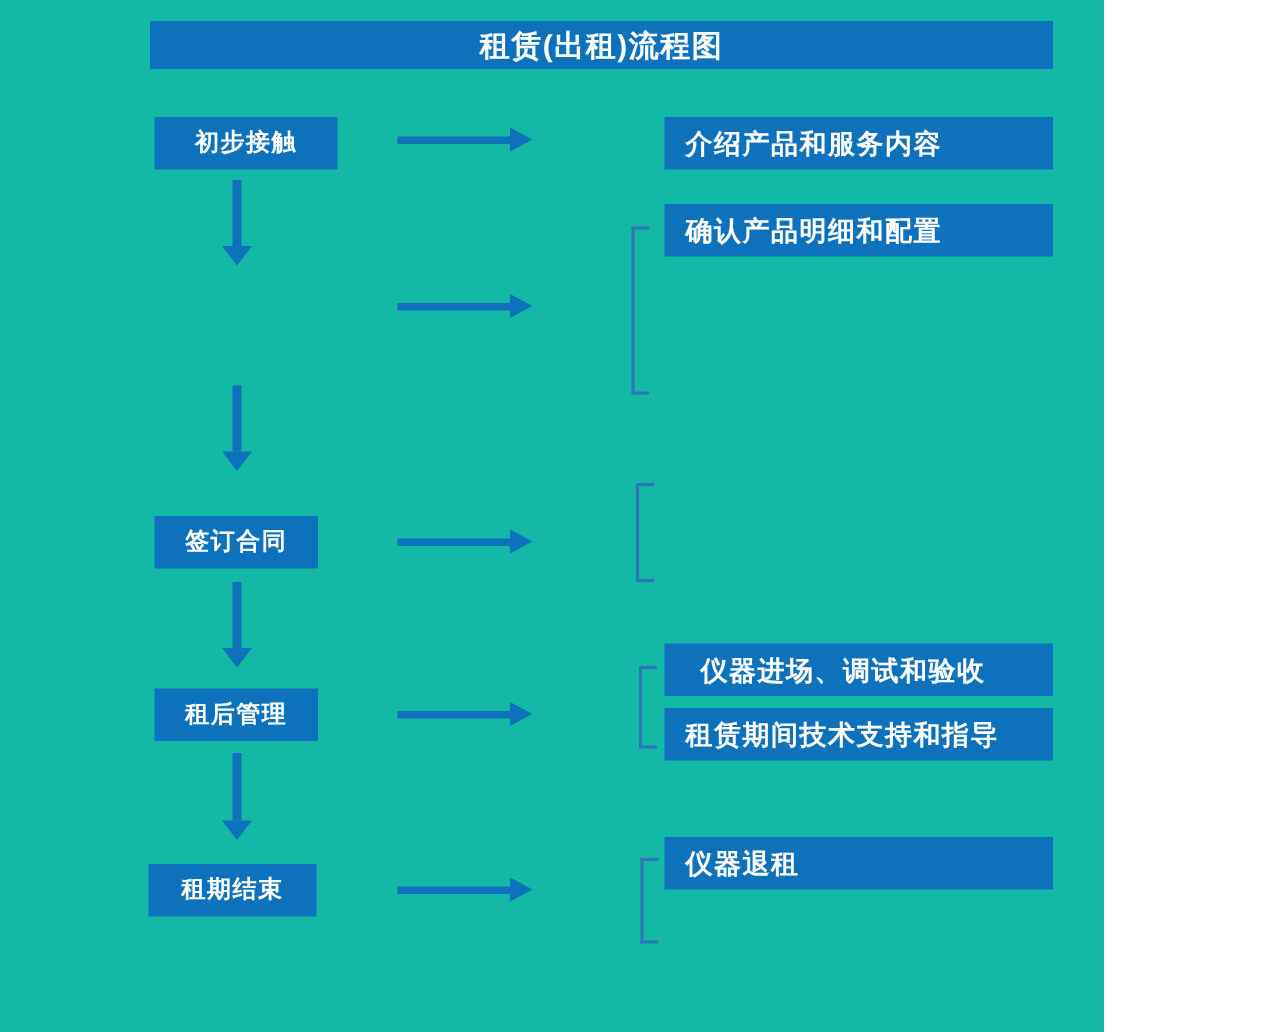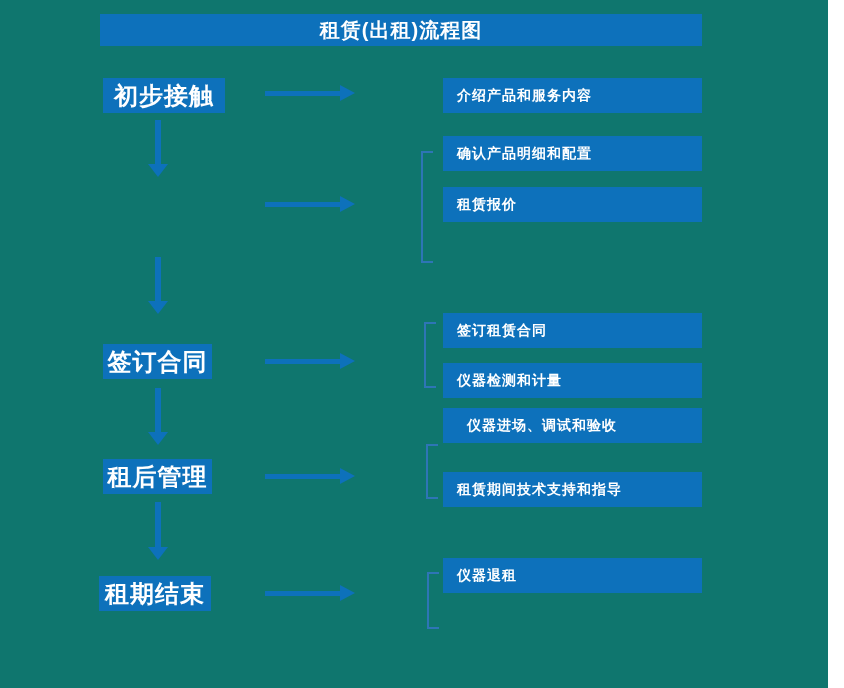--- a/index.html
+++ b/index.html
@@ -3,52 +3,52 @@
 <meta charset="utf-8">
 <style>
   html, body {
     margin: 0;
     padding: 0;
     background: #ffffff;
     font-family: "Liberation Sans", sans-serif;
   }
   .scene {
     position: relative;
-    width: 828px;
+    width: 736px;
     height: 688px;
-    background: #0f766e;
+    background: #14b8a6;
     overflow: hidden;
   }
   .box {
     position: absolute;
     background: #0d71bb;
     color: #ffffff;
     font-weight: bold;
     display: flex;
     align-items: center;
     box-sizing: border-box;
   }
   .title-bar {
     left: 100px; top: 14px; width: 602px; height: 32px;
     justify-content: center;
     font-size: 20px;
     letter-spacing: 1px;
   }
   .lbox {
     left: 103px; width: 122px; height: 35px;
     justify-content: center;
-    font-size: 24px;
+    font-size: 16px;
     letter-spacing: 1px;
   }
   .lbox.narrow { width: 109px; }
   .rbox {
     left: 443px; width: 259px; height: 35px;
     justify-content: flex-start;
     padding-left: 14px;
-    font-size: 14px;
+    font-size: 18px;
     letter-spacing: 1px;
     font-family: Liberation Mono, monospace;
   }
   
   .h-arrow {
     position: absolute;
     left: 265px;
     width: 90px; height: 16px;
   }
   .h-arrow .shaft {
@@ -146,23 +146,20 @@
     </div>
 
   <div class="bracket" style="left:421px; top:151px; height:112px;"></div>
   <div class="bracket" style="left:424px; top:322px; height:66px;"></div>
   <div class="bracket" style="left:426px; top:444px; height:55px;"></div>
   <div class="bracket" style="left:427px; top:572px; height:57px;"></div>
 
   <div class="box rbox" style="top:78px;">介绍产品和服务内容</div>
 
   <div class="box rbox" style="top:136px;">确认产品明细和配置</div>
-  <div class="box rbox" style="top:187px;">租赁报价</div>
 
-  <div class="box rbox" style="top:313px;">签订租赁合同</div>
-  <div class="box rbox" style="top:363px;">仪器检测和计量</div>
 
-  <div class="box rbox" style="top:408px;padding-left:24px;">仪器进场、调试和验收</div>
+  <div class="box rbox" style="top:429px;padding-left:24px;">仪器进场、调试和验收</div>
   <div class="box rbox" style="top:472px;">租赁期间技术支持和指导</div>
 
   <div class="box rbox" style="top:558px;">仪器退租</div>
 
 </div>
 
 </body></html>

